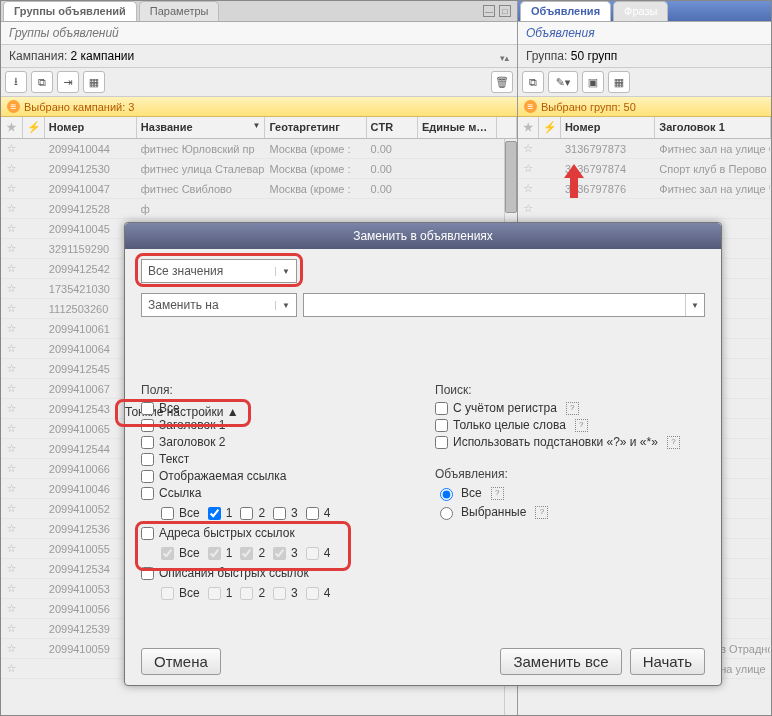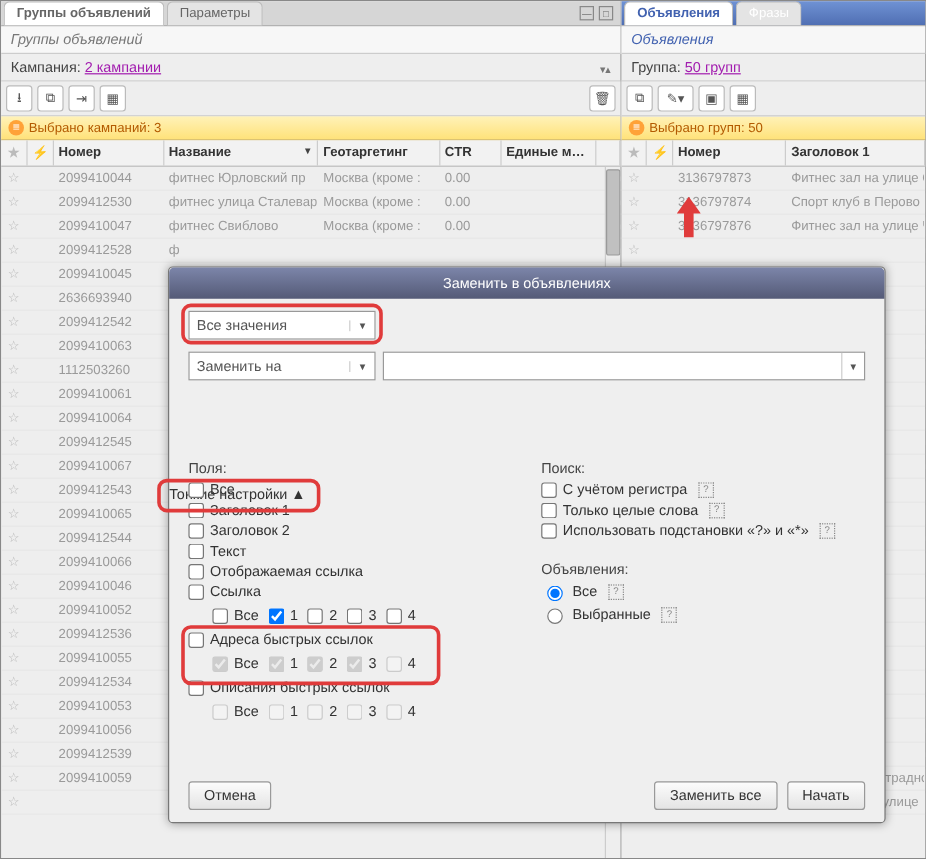--- a/index.html
+++ b/index.html
@@ -7,21 +7,21 @@
 .panel{display:flex;flex-direction:column;background:#eee;min-width:0}
 .panel-left{flex:0 0 516px;border-right:1px solid #999}
 .panel-right{flex:1 1 auto}
 .tabs{display:flex;align-items:stretch;height:20px;background:#d6d6d6;border-bottom:1px solid #aaa;gap:2px;padding:0 2px}
 .tab{padding:3px 10px;font-size:11px;color:#666;border:1px solid #bbb;border-bottom:none;border-top-left-radius:5px;border-top-right-radius:5px;background:#e4e4e4;cursor:pointer}
 .tab.active{background:#fff;font-weight:bold}
 .tabs-right{margin-left:auto;display:flex;align-items:center;gap:4px;padding-right:4px}
 .win-icon{width:10px;height:10px;border:1px solid #888;font-size:8px;display:flex;align-items:center;justify-content:center;color:#666}
 .subhead{padding:4px 8px;font-style:italic;color:#777;background:#f7f7f7;border-bottom:1px solid #ccc;display:flex;align-items:center}
 .line-sel{padding:4px 8px;font-size:12px;color:#444;border-bottom:1px solid #ccc;display:flex;align-items:flex-end}
-.sel-link{text-decoration:underline;color:#a21caf;cursor:pointer}
+.sel-link{color:#000000;cursor:pointer}
 .tri{margin-left:auto;font-size:9px;color:#777}
 .toolbar{display:flex;align-items:center;gap:4px;padding:3px 4px;background:#eee;border-bottom:1px solid #ccc}
 .tbtn{width:22px;height:22px;border:1px solid #bbb;border-radius:3px;background:#fff;display:flex;align-items:center;justify-content:center;font-size:11px;color:#555;cursor:pointer;box-sizing:border-box}
 .tbtn.split{width:30px}
 .sel-info{display:flex;align-items:center;gap:4px;padding:3px 6px;background:linear-gradient(#fff2b8,#ffe27a);border-bottom:1px solid #d6b95a;color:#b35a00;font-size:11px}
 .sel-info .dot{width:13px;height:13px;border-radius:50%;background:#ffa238;display:flex;align-items:center;justify-content:center;color:#fff;font-weight:bold;font-size:10px}
 .grid-head{display:flex;background:#f2f2f2;border-bottom:1px solid #bbb;color:#333}
 .grid-head .cell{padding:4px 4px;border-right:1px solid #ccc;font-size:11px;font-weight:bold;position:relative;white-space:nowrap;overflow:hidden}
 .sort-ind{position:absolute;right:4px;top:4px;font-size:8px;color:#444}
 .grid-body{flex:1 1 auto;overflow:hidden}
@@ -43,37 +43,37 @@
 .panel-right .tabs{background:linear-gradient(#6f92d4,#506fb3)}
 .panel-right .tab.active{background:#fff}
 .panel-right .tab{color:#fff}
 .star{color:#bbb}
 .bolt{color:#bbb}
 .scroll-track{position:absolute;top:0;right:0;width:12px;height:100%;background:#eee;border-left:1px solid #ccc}
 .scroll-thumb{width:10px;background:#c0c0c0;border:1px solid #9a9a9a;margin:1px auto;border-radius:2px}
 .grid-wrap{position:relative;flex:1 1 auto;overflow:hidden}
 .arrow-up-red{position:absolute;left:46px;top:96px;z-index:4;pointer-events:none}
 .arrow-up-red svg{width:20px;height:34px}
-.modal{position:absolute;left:140px;top:222px;width:596px;height:462px;background:#efefef;border:1px solid #777;border-radius:4px;box-shadow:0 0 8px rgba(0,0,0,.35)}
+.modal{position:absolute;left:124px;top:222px;width:596px;height:462px;background:#efefef;border:1px solid #777;border-radius:4px;box-shadow:0 0 8px rgba(0,0,0,.35)}
 .modal-title{height:26px;background:linear-gradient(#7c85a9,#545a77);color:#fff;text-align:center;font-size:12px;line-height:26px;border-top-left-radius:4px;border-top-right-radius:4px}
 .modal-body{padding:10px 16px;font-size:12px;color:#333}
 .field-row{display:flex;align-items:flex-end;margin-bottom:10px;gap:0}
 .combo{border:1px solid #999;background:#fff;height:22px;display:flex;align-items:center;padding:0 6px;color:#555;font-size:12px}
 .combo .tri2{margin-left:auto;border-left:1px solid #ccc;padding-left:6px;font-size:8px;color:#555}
 .hl-red{position:absolute;border:3px solid #e03b3b;border-radius:8px;pointer-events:none;z-index:5}
 .sec-title{margin:8px 0 4px 0;color:#444}
 .chk{display:flex;align-items:center;gap:5px;margin:3px 0}
 .chk input{margin:0}
 .indent{margin-left:20px;display:flex;gap:8px;align-items:center}
 .modal-cols{display:flex;gap:24px}
 .col{flex:1 1 0}
 .radio{display:flex;align-items:center;gap:5px;margin:3px 0}
 .help{display:inline-block;width:11px;height:11px;border:1px dotted #888;font-size:8px;line-height:10px;text-align:center;color:#888;margin-left:4px}
 .modal-footer{position:absolute;bottom:0;left:0;right:0;padding:10px 16px;display:flex;gap:8px}
-.btn{border:1px solid #999;background:linear-gradient(#fcfcfc,#e4e4e4);padding:4px 12px;border-radius:3px;font-size:12px;color:#333;cursor:pointer}
+.btn{border:1px solid #999;background:linear-gradient(#fcfcfc,#e4e4e4);padding:4px 12px;border-radius:3px;font-size:15px;color:#333;cursor:pointer}
 .mf-right{margin-left:auto;display:flex;gap:8px}
 .thin-settings{position:absolute;right:16px;top:78px}
 .wide-input{flex:1;border:1px solid #999;height:22px;background:#fff}
 .wide-input .tri2{float:right;border-left:1px solid #ccc;height:100%;width:18px;display:flex;align-items:center;justify-content:center;font-size:8px;color:#555}
 .trash{margin-left:auto}
 </style>
 </head>
 <body>
 
 <div class="root">
@@ -162,41 +162,41 @@
             <div class="cell c2">2099410045</div>
             <div class="cell c3">ф</div>
             <div class="cell c4"></div>
             <div class="cell c5"></div>
             <div class="cell c6"></div>
             <div class="cell csb"></div>
           </div>
           <div class="row">
             <div class="cell c0"><span class="star">☆</span></div>
             <div class="cell c1"></div>
-            <div class="cell c2">2636693940</div>
+            <div class="cell c2">3291159290</div>
             <div class="cell c3">ф</div>
             <div class="cell c4"></div>
             <div class="cell c5"></div>
             <div class="cell c6"></div>
             <div class="cell csb"></div>
           </div>
           <div class="row">
             <div class="cell c0"><span class="star">☆</span></div>
             <div class="cell c1"></div>
             <div class="cell c2">2099412542</div>
             <div class="cell c3">ф</div>
             <div class="cell c4"></div>
             <div class="cell c5"></div>
             <div class="cell c6"></div>
             <div class="cell csb"></div>
           </div>
           <div class="row">
             <div class="cell c0"><span class="star">☆</span></div>
             <div class="cell c1"></div>
-            <div class="cell c2">2099410063</div>
+            <div class="cell c2">1735421030</div>
             <div class="cell c3">ф</div>
             <div class="cell c4"></div>
             <div class="cell c5"></div>
             <div class="cell c6"></div>
             <div class="cell csb"></div>
           </div>
           <div class="row">
             <div class="cell c0"><span class="star">☆</span></div>
             <div class="cell c1"></div>
             <div class="cell c2">1112503260</div>

